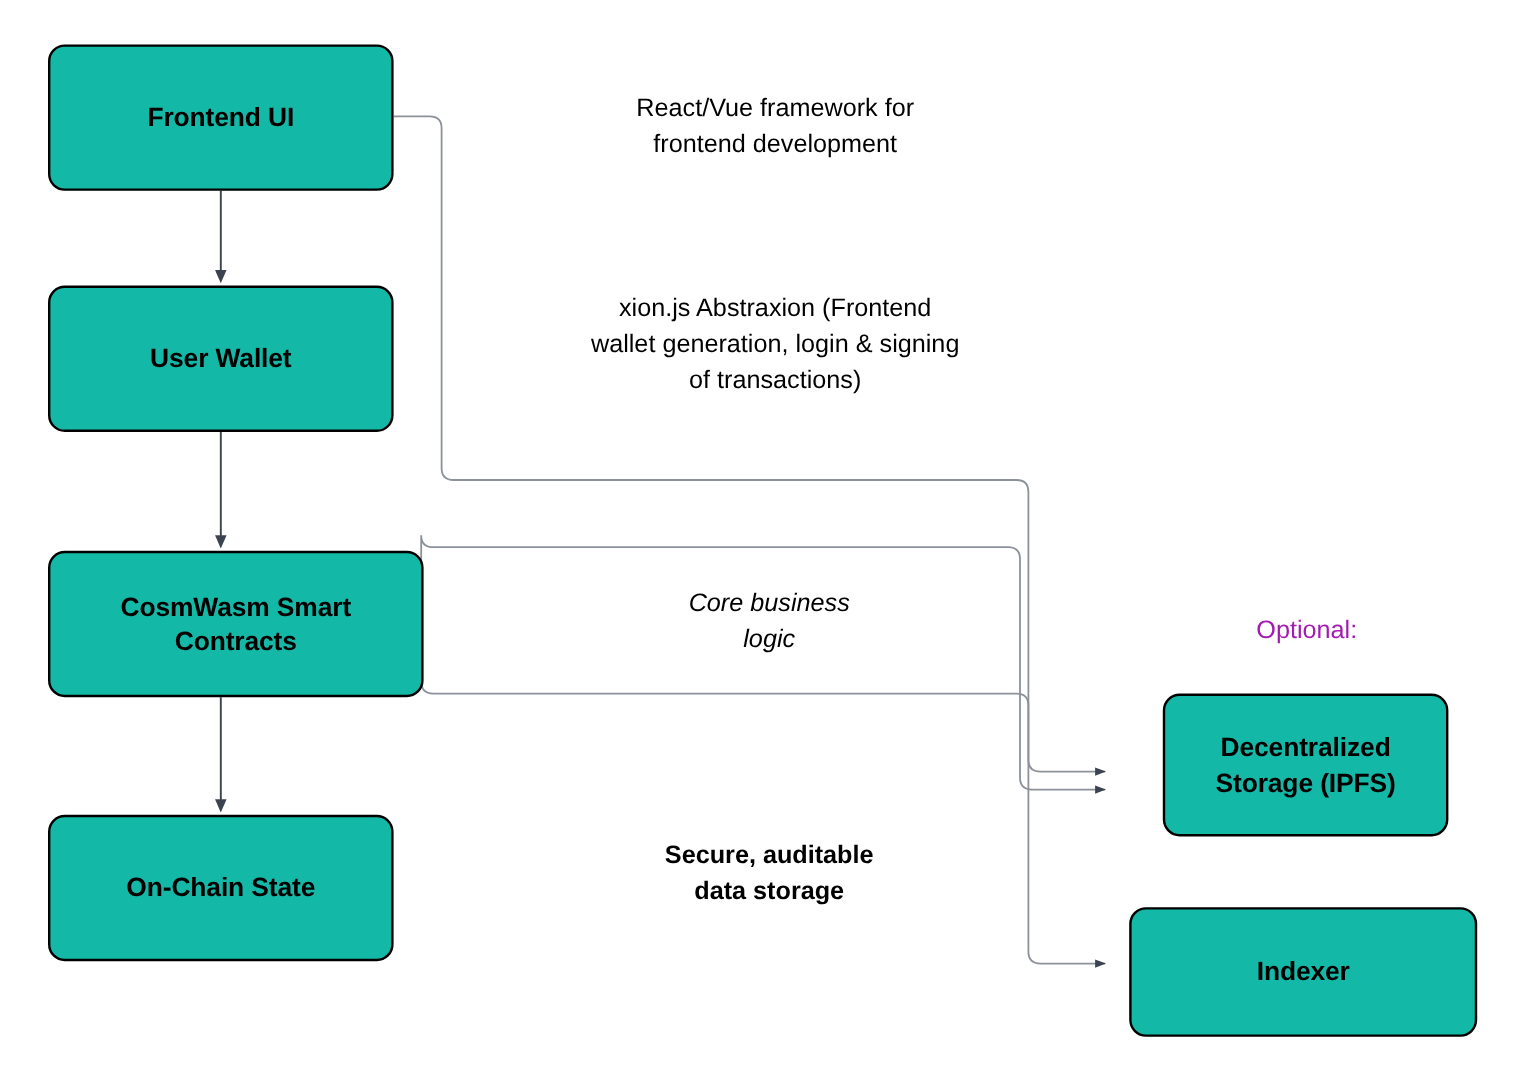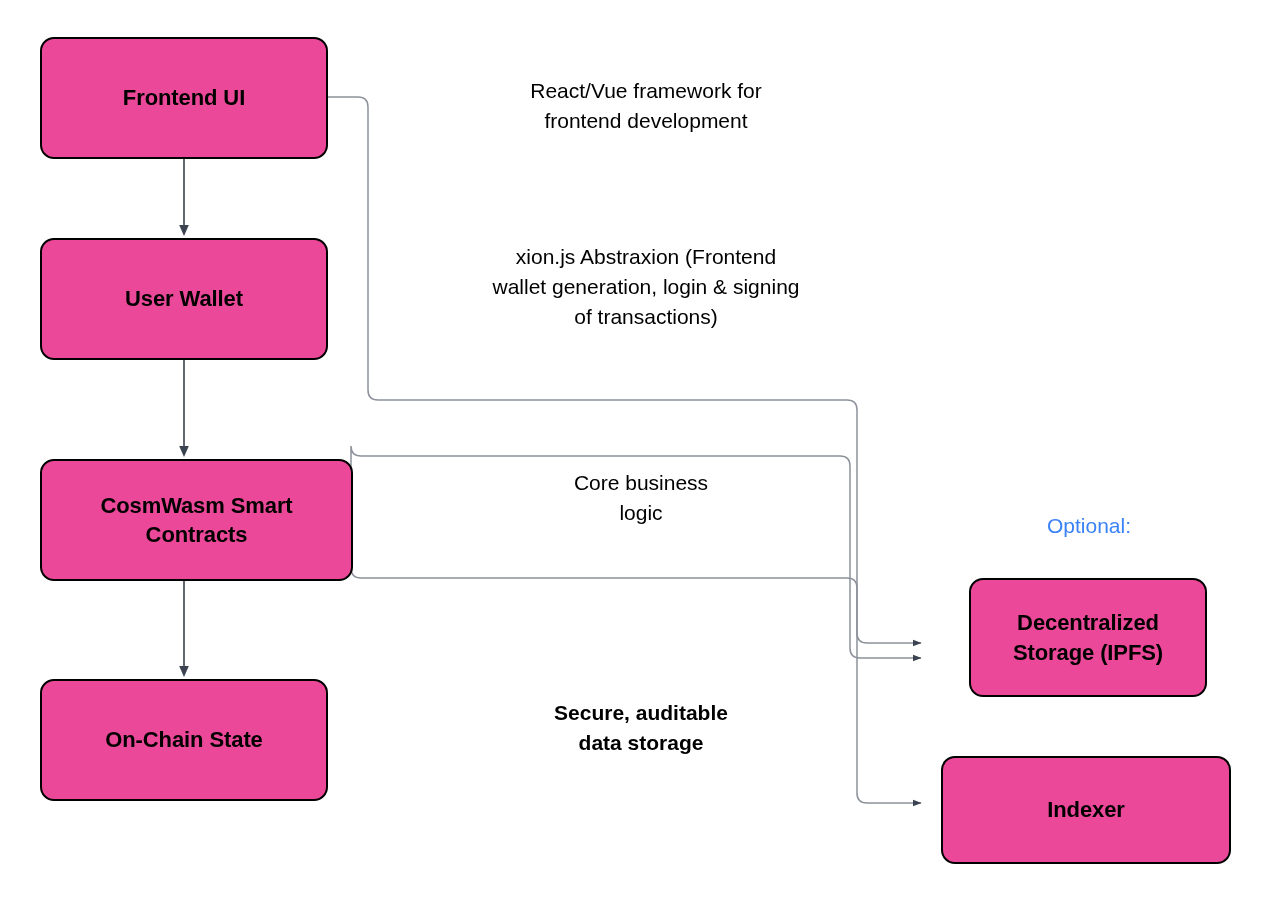--- a/index.html
+++ b/index.html
@@ -25,21 +25,21 @@
     top: 0;
     width: 1270px;
     height: 910px;
     pointer-events: none;
   }
   .node {
     position: absolute;
     box-sizing: border-box;
     border: 2.6px solid #000000;
     border-radius: 14px;
-    background: #ec4899;
+    background: #14b8a6;
     display: flex;
     align-items: center;
     justify-content: center;
     text-align: center;
     z-index: 2;
   }
   .node-label {
     font-weight: bold;
     font-size: 22px;
     line-height: 1.32;
@@ -53,21 +53,21 @@
     line-height: 1.42;
     color: #000000;
     text-align: center;
     z-index: 3;
     white-space: pre-line;
   }
   .note-label {
     position: absolute;
     font-size: 21px;
     line-height: 1.42;
-    color: #3b82f6;
+    color: #a21caf;
     text-align: center;
     z-index: 3;
   }
 </style>
 </head>
 <body>
 
 <div id="canvas">
 
   <svg id="edges" viewBox="0 0 1270 910" xmlns="http://www.w3.org/2000/svg">
@@ -130,21 +130,21 @@
     <span class="node-label">Indexer</span>
   </div>
 
   <div class="edge-label" style="left:466px; top:76px; width:360px;">React/Vue framework for
 frontend development</div>
 
   <div class="edge-label" style="left:436px; top:242px; width:420px;">xion.js Abstraxion (Frontend
 wallet generation, login &amp; signing
 of transactions)</div>
 
-  <div class="edge-label" style="left:516px; top:468px; width:250px;">Core business
+  <div class="edge-label" style="left:516px; top:488px; width:250px;font-style:italic;">Core business
 logic</div>
 
   <div class="edge-label" style="left:506px; top:698px; width:270px;font-weight:bold;">Secure, auditable
 data storage</div>
 
   <div class="note-label" style="left:1014px; top:511px; width:150px;">Optional:</div>
 
 </div>
 
 </body></html>

